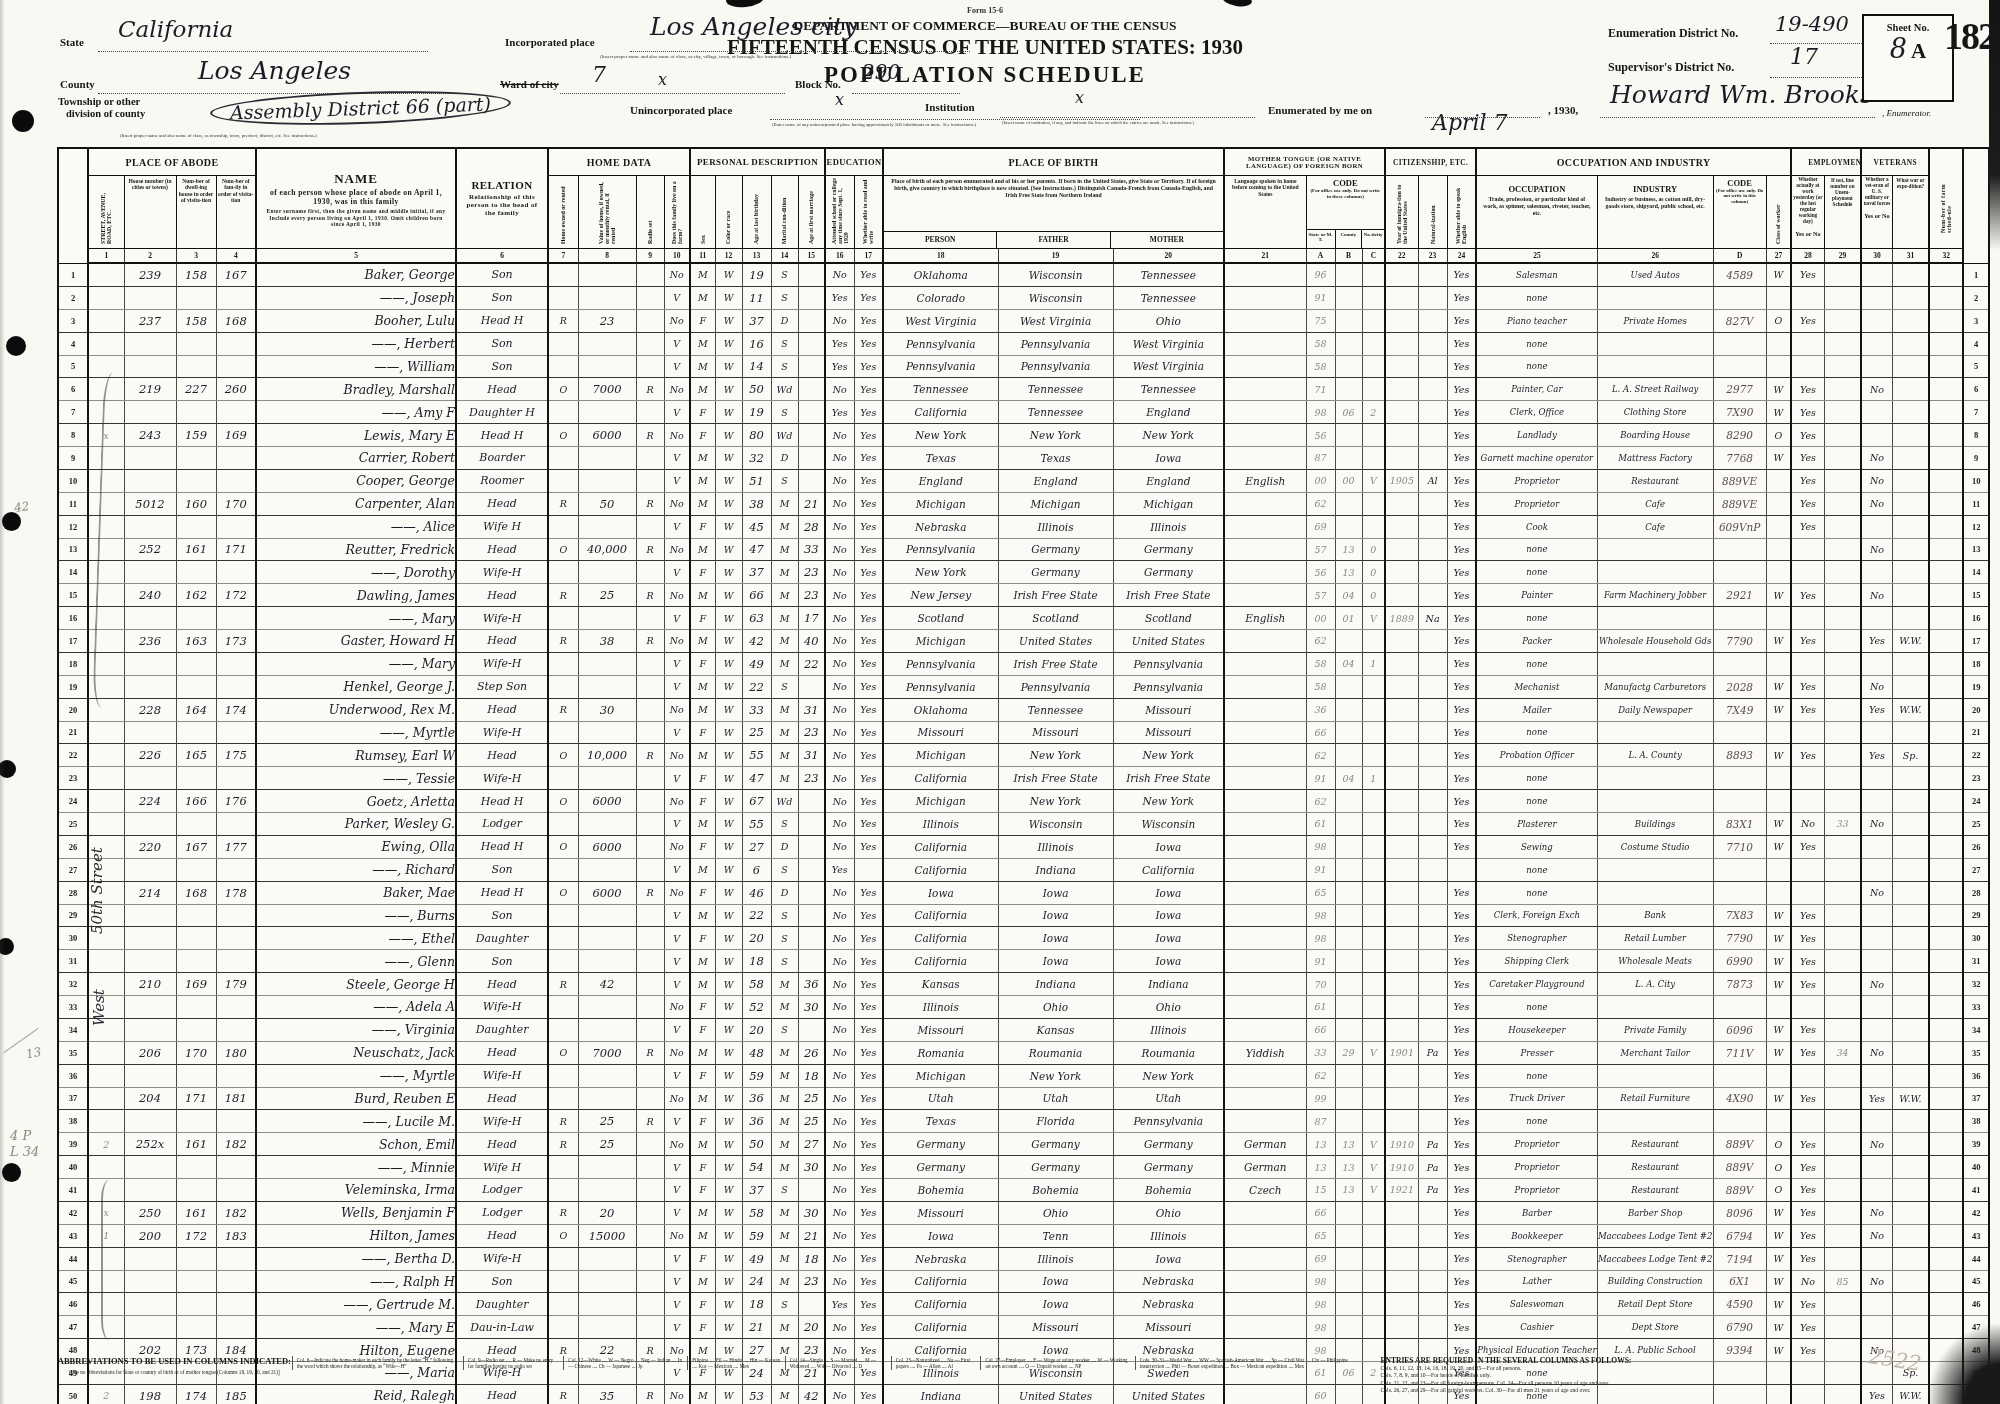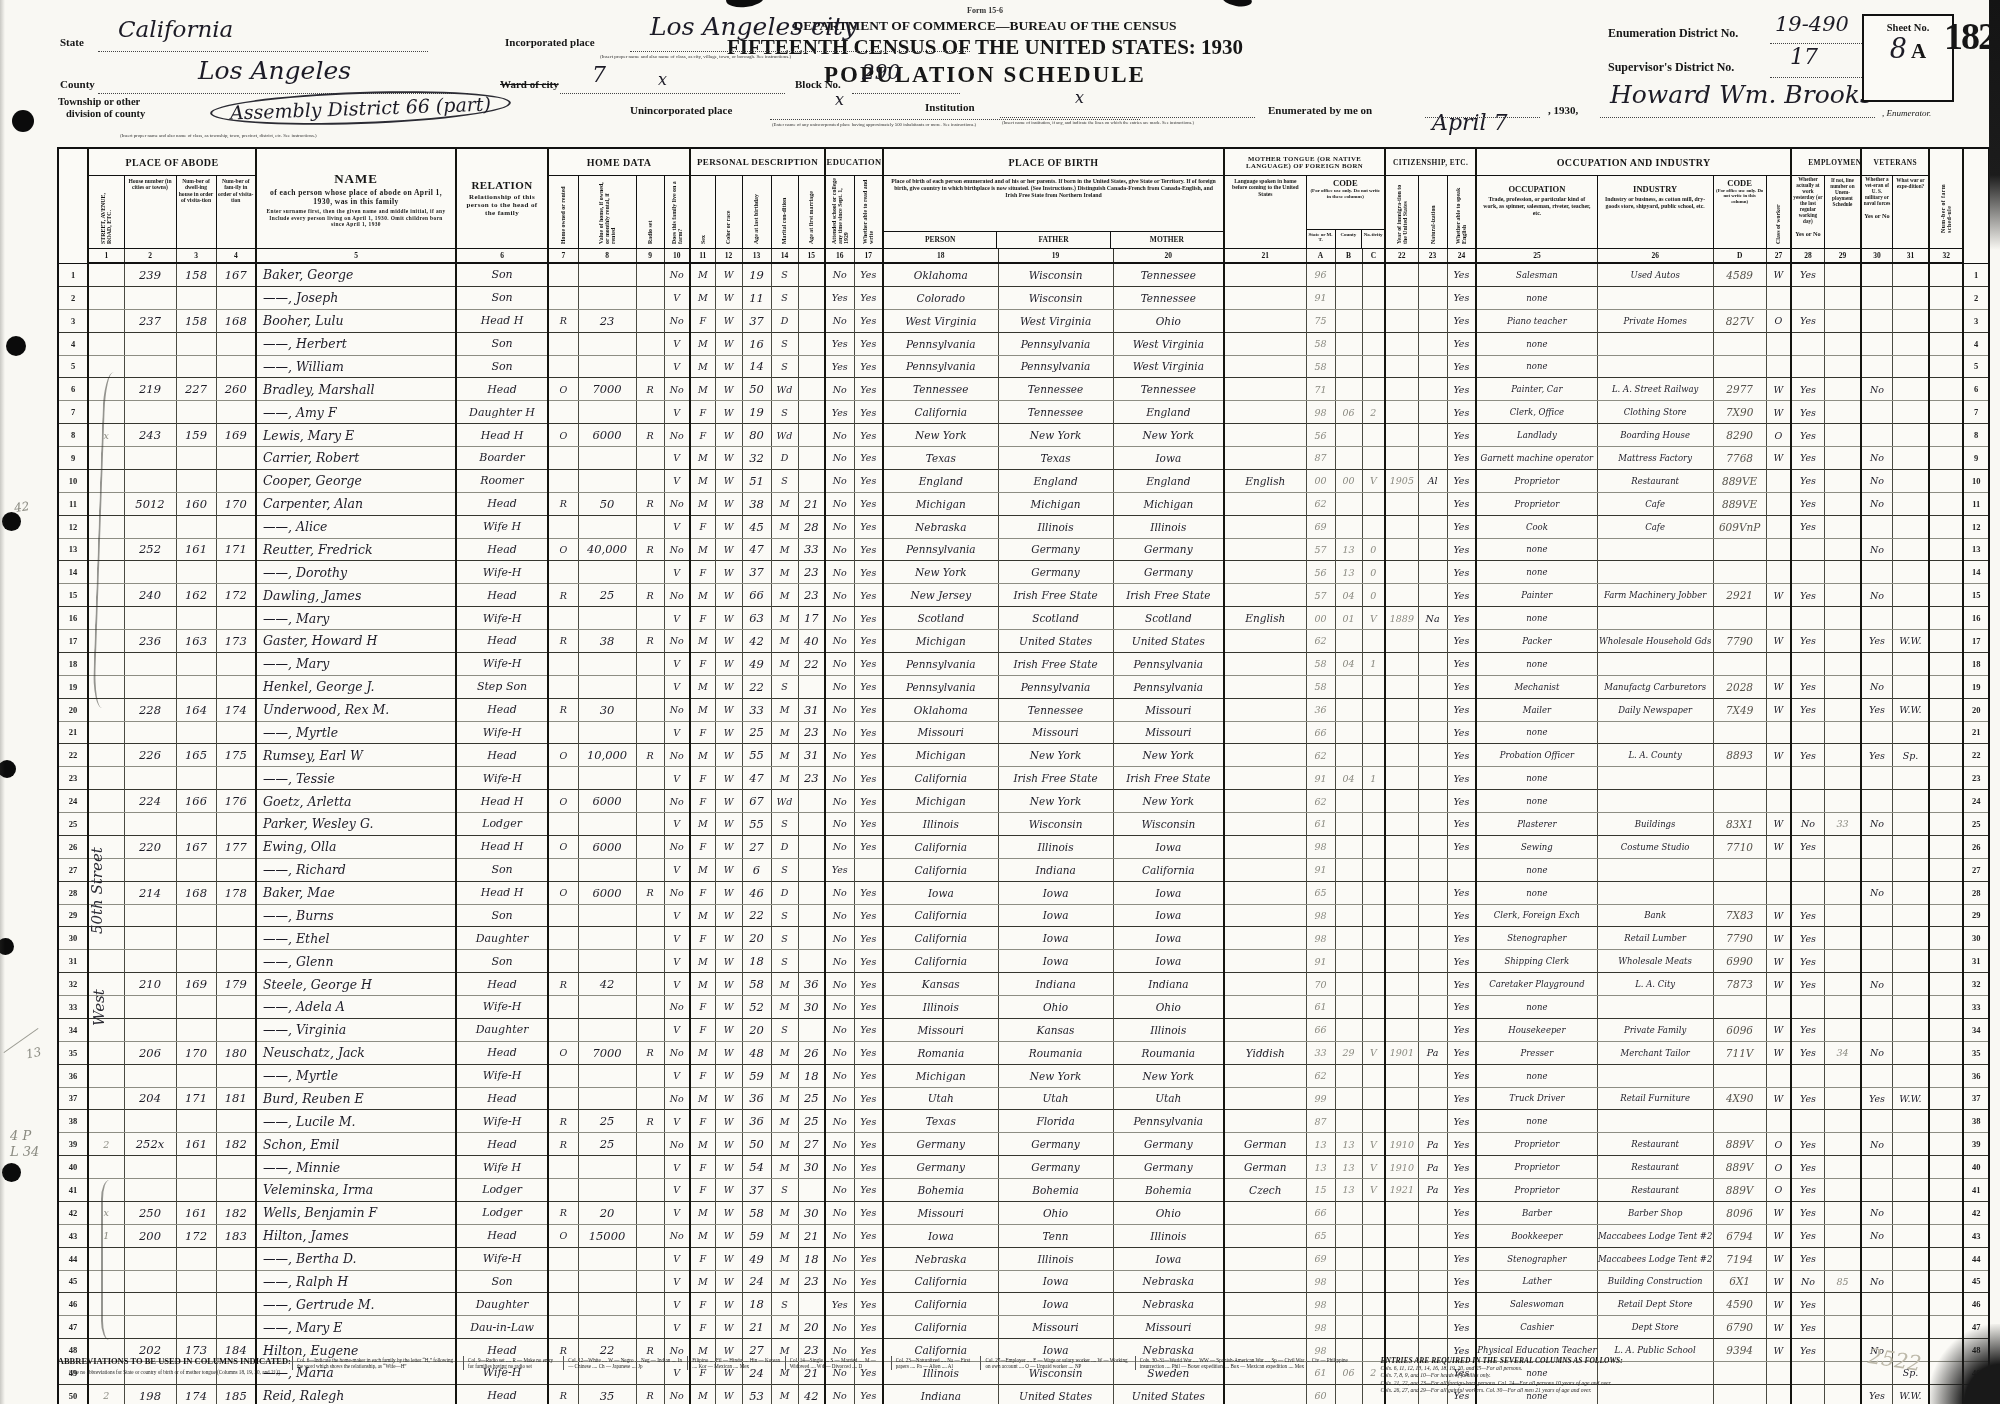--- a/index.html
+++ b/index.html
@@ -26,21 +26,21 @@
   #census thead .sm{font-size:5.6px;line-height:1.15;padding:2px 1px;font-weight:bold;}
   .rot{writing-mode:vertical-rl;transform:rotate(180deg);height:66px;margin:2px auto 0;
        font-size:5.9px;line-height:1.05;font-weight:bold;text-align:left;}
   #census thead tr.numrow td{height:13px;font-size:7.5px;font-weight:bold;text-align:center;
        border-bottom:2px solid #111;background:#fbfaf6;}
   #census tbody td{height:21.88px;font-size:10.5px;text-align:center;vertical-align:middle;
        border-right:1px solid #4a4a42;border-bottom:1px dotted #77776d;white-space:nowrap;}
   #census tbody tr:nth-child(even) td{border-bottom:1px solid #8d8d83;}
   .gb{border-right:2px solid #14140f !important;}
   #census tbody td.ln{font-size:8.5px;font-weight:bold;color:#222;font-style:normal;}
-  #census tbody td.nm{text-align:left;padding-left:6px;font-size:12.5px;}
+  #census tbody td.nm{text-align:right;padding-left:6px;font-size:12.5px;}
   #census tbody td.rl{font-size:11px;}
   #census tbody td.pl{font-size:10.5px;}
   #census tbody td.oc{font-size:8.5px;line-height:.95;white-space:normal;}
   #census tbody td.hn{font-size:11.5px;}
   #census tbody td.s{font-size:9.5px;}
   .pobcell{position:relative;}
   .pob-desc{font-size:5.8px;line-height:1.18;padding:2px 5px 0;font-weight:bold;text-align:center;}
   .pob-strip{position:absolute;bottom:0;left:0;right:0;height:16px;border-top:1px solid #111;display:flex;}
   .pob-strip div{flex:1;border-left:1px solid #111;font-weight:bold;font-size:7.5px;padding-top:3px;}
   .pob-strip div:first-child{border-left:none;}
@@ -54,21 +54,21 @@
   .blob{position:absolute;background:#0d0d0d;border-radius:50%;}
   .curve{position:absolute;border-left:2px solid rgba(45,45,40,.5);border-radius:60% 0 0 60%/12%;}
   .vstreet{position:absolute;writing-mode:vertical-rl;transform:rotate(180deg);
        font-family:"DejaVu Serif",serif;font-style:italic;font-size:15px;color:#2a2a33;}
   
   #footer{position:absolute;left:57px;right:60px;top:1356px;display:flex;align-items:flex-start;}
   #abbr-title{width:235px;text-align:center;font-size:8.5px;font-weight:bold;line-height:1.25;}
   #abbr-note{font-size:5.2px;font-weight:normal;margin-top:2px;}
   #abbr-blocks{display:flex;width:1080px;}
   #abbr-blocks>div{border-left:1px solid #555;padding:1px 4px;font-size:5.1px;line-height:1.2;color:#222;}
-  #entries{width:560px;padding-left:10px;font-style:italic;}
+  #entries{width:560px;padding-left:10px;}
   #entries-title{font-size:7.5px;font-weight:bold;}
   #entries-lines{font-size:5.6px;line-height:1.3;color:#222;}
 </style>
 </head>
 <body>
 
 <div id="paper">
 
   <div class="pr b tiny cen" style="left:985px;top:6px;font-size:8px;">Form 15-6</div>
   <div class="pr b cen" style="left:985px;top:18px;font-size:13.5px;">DEPARTMENT OF COMMERCE—BUREAU OF THE CENSUS</div>

